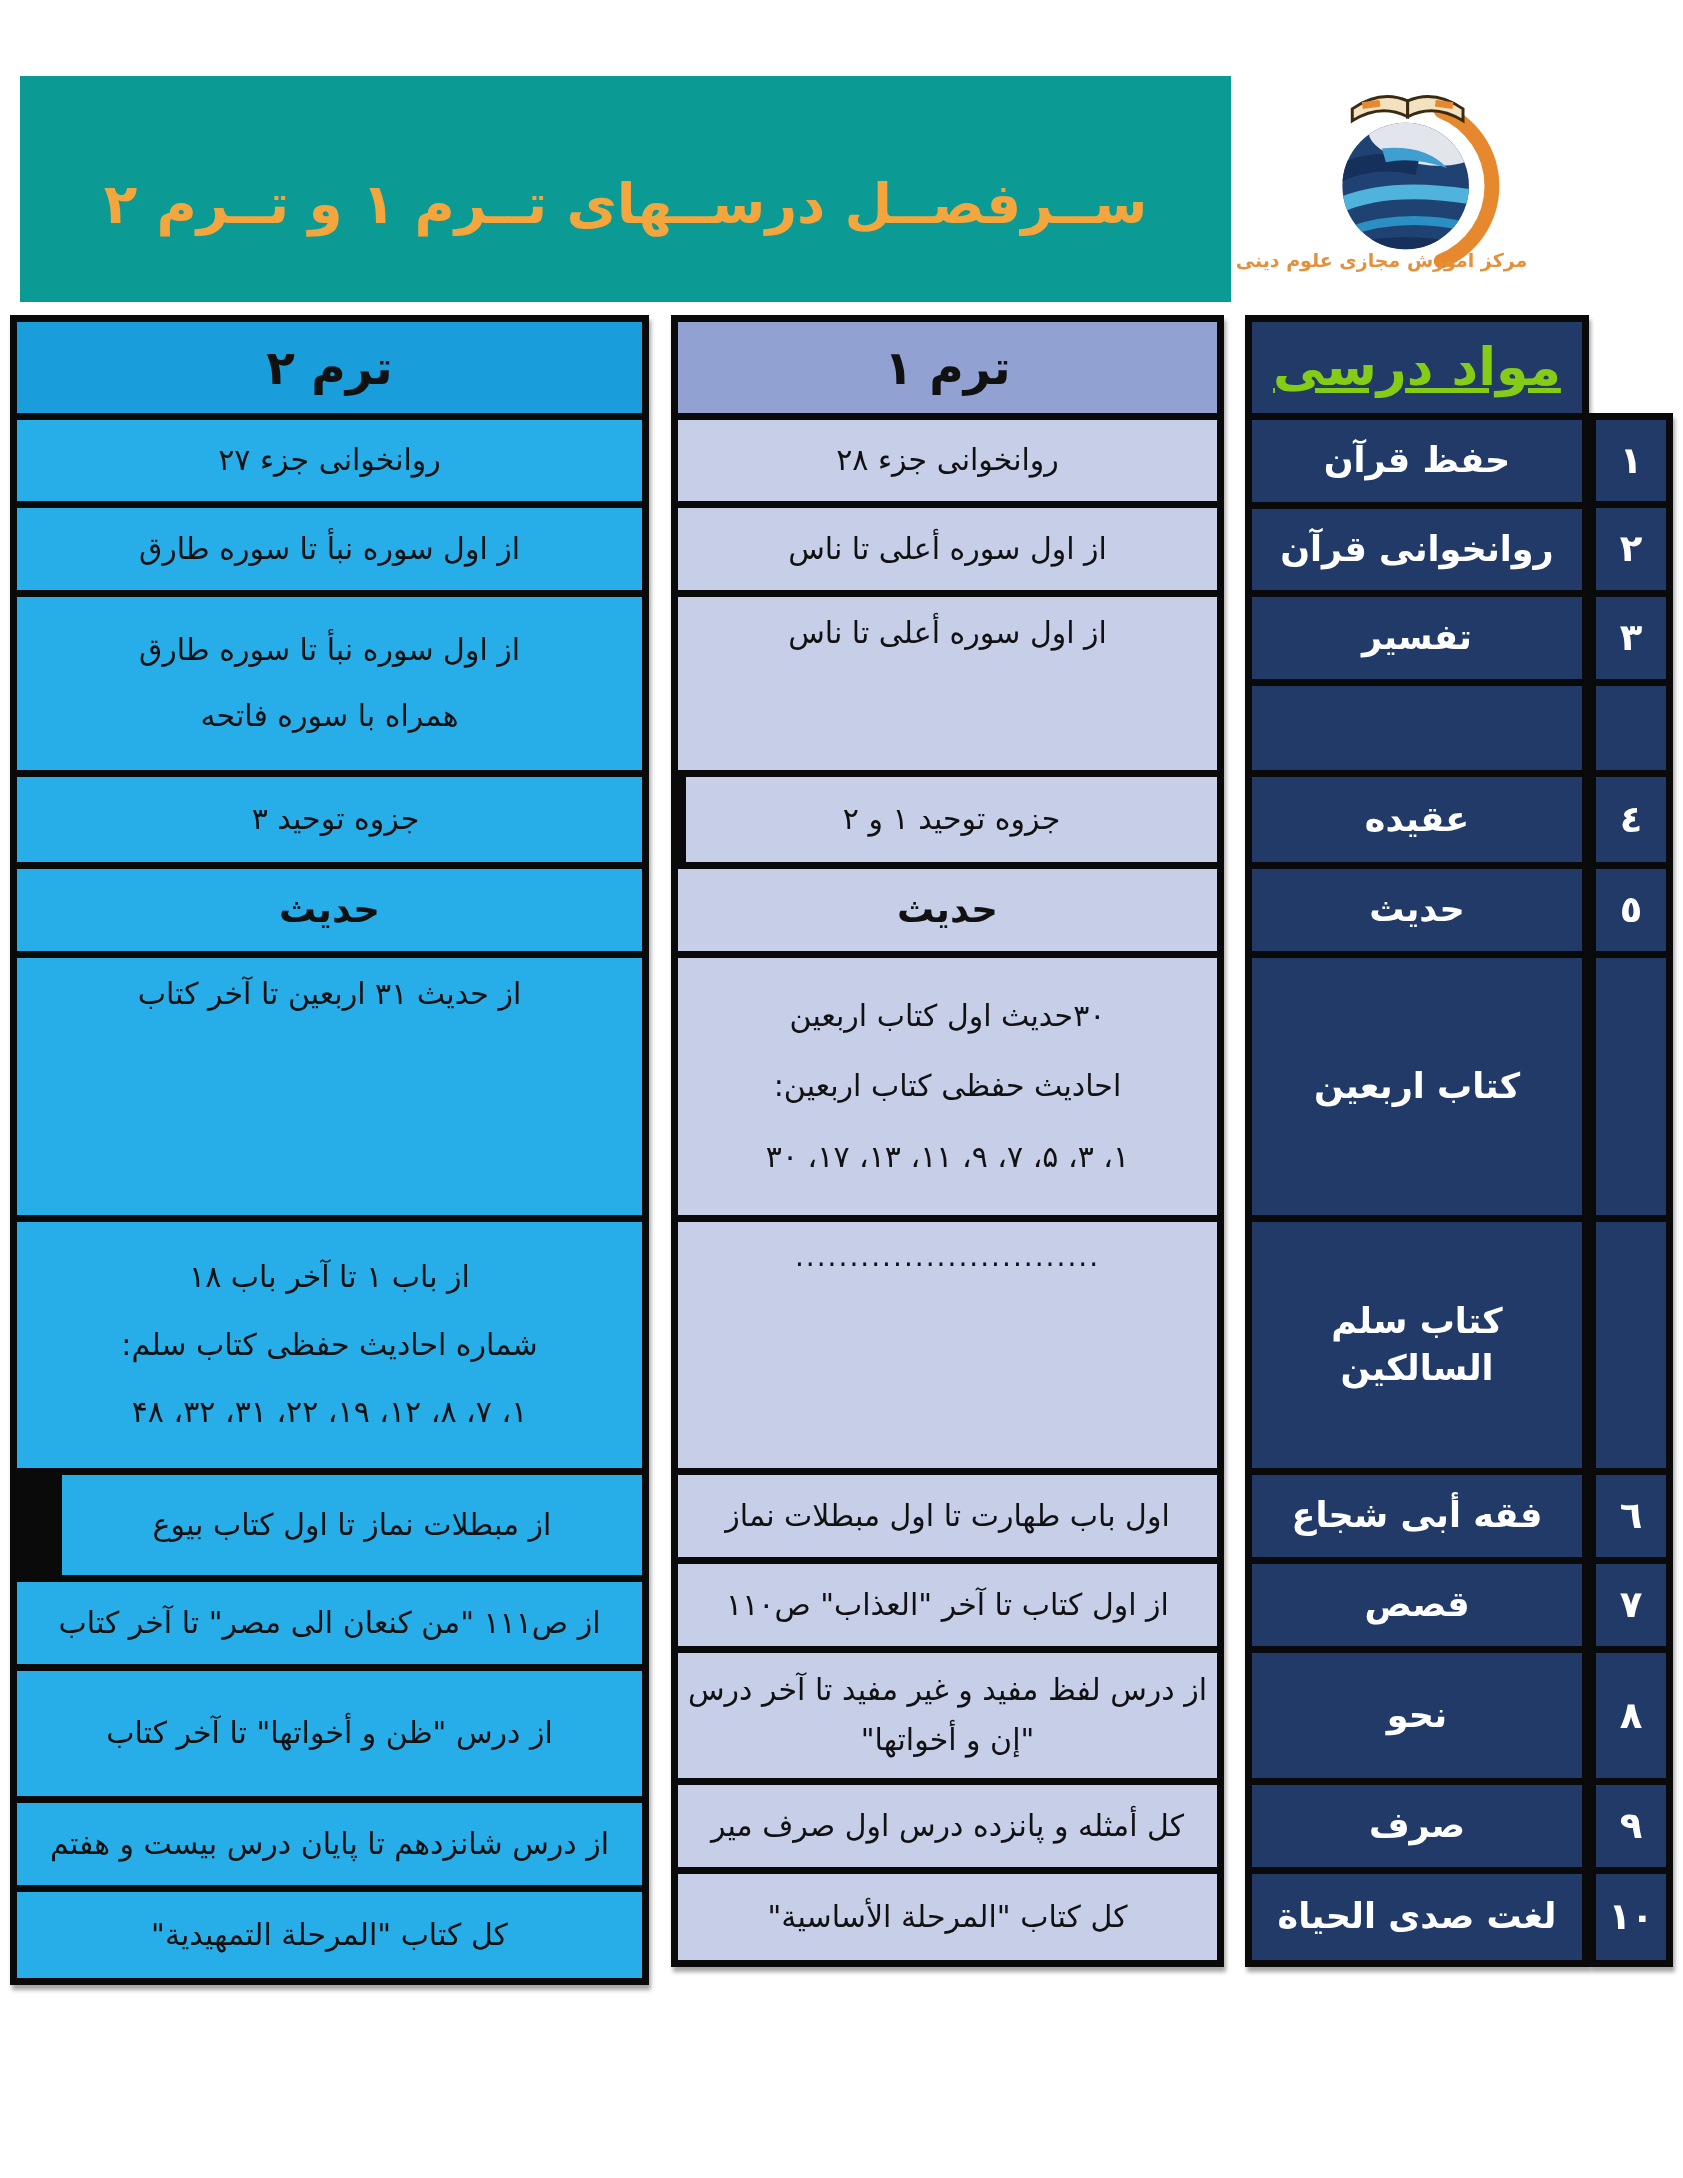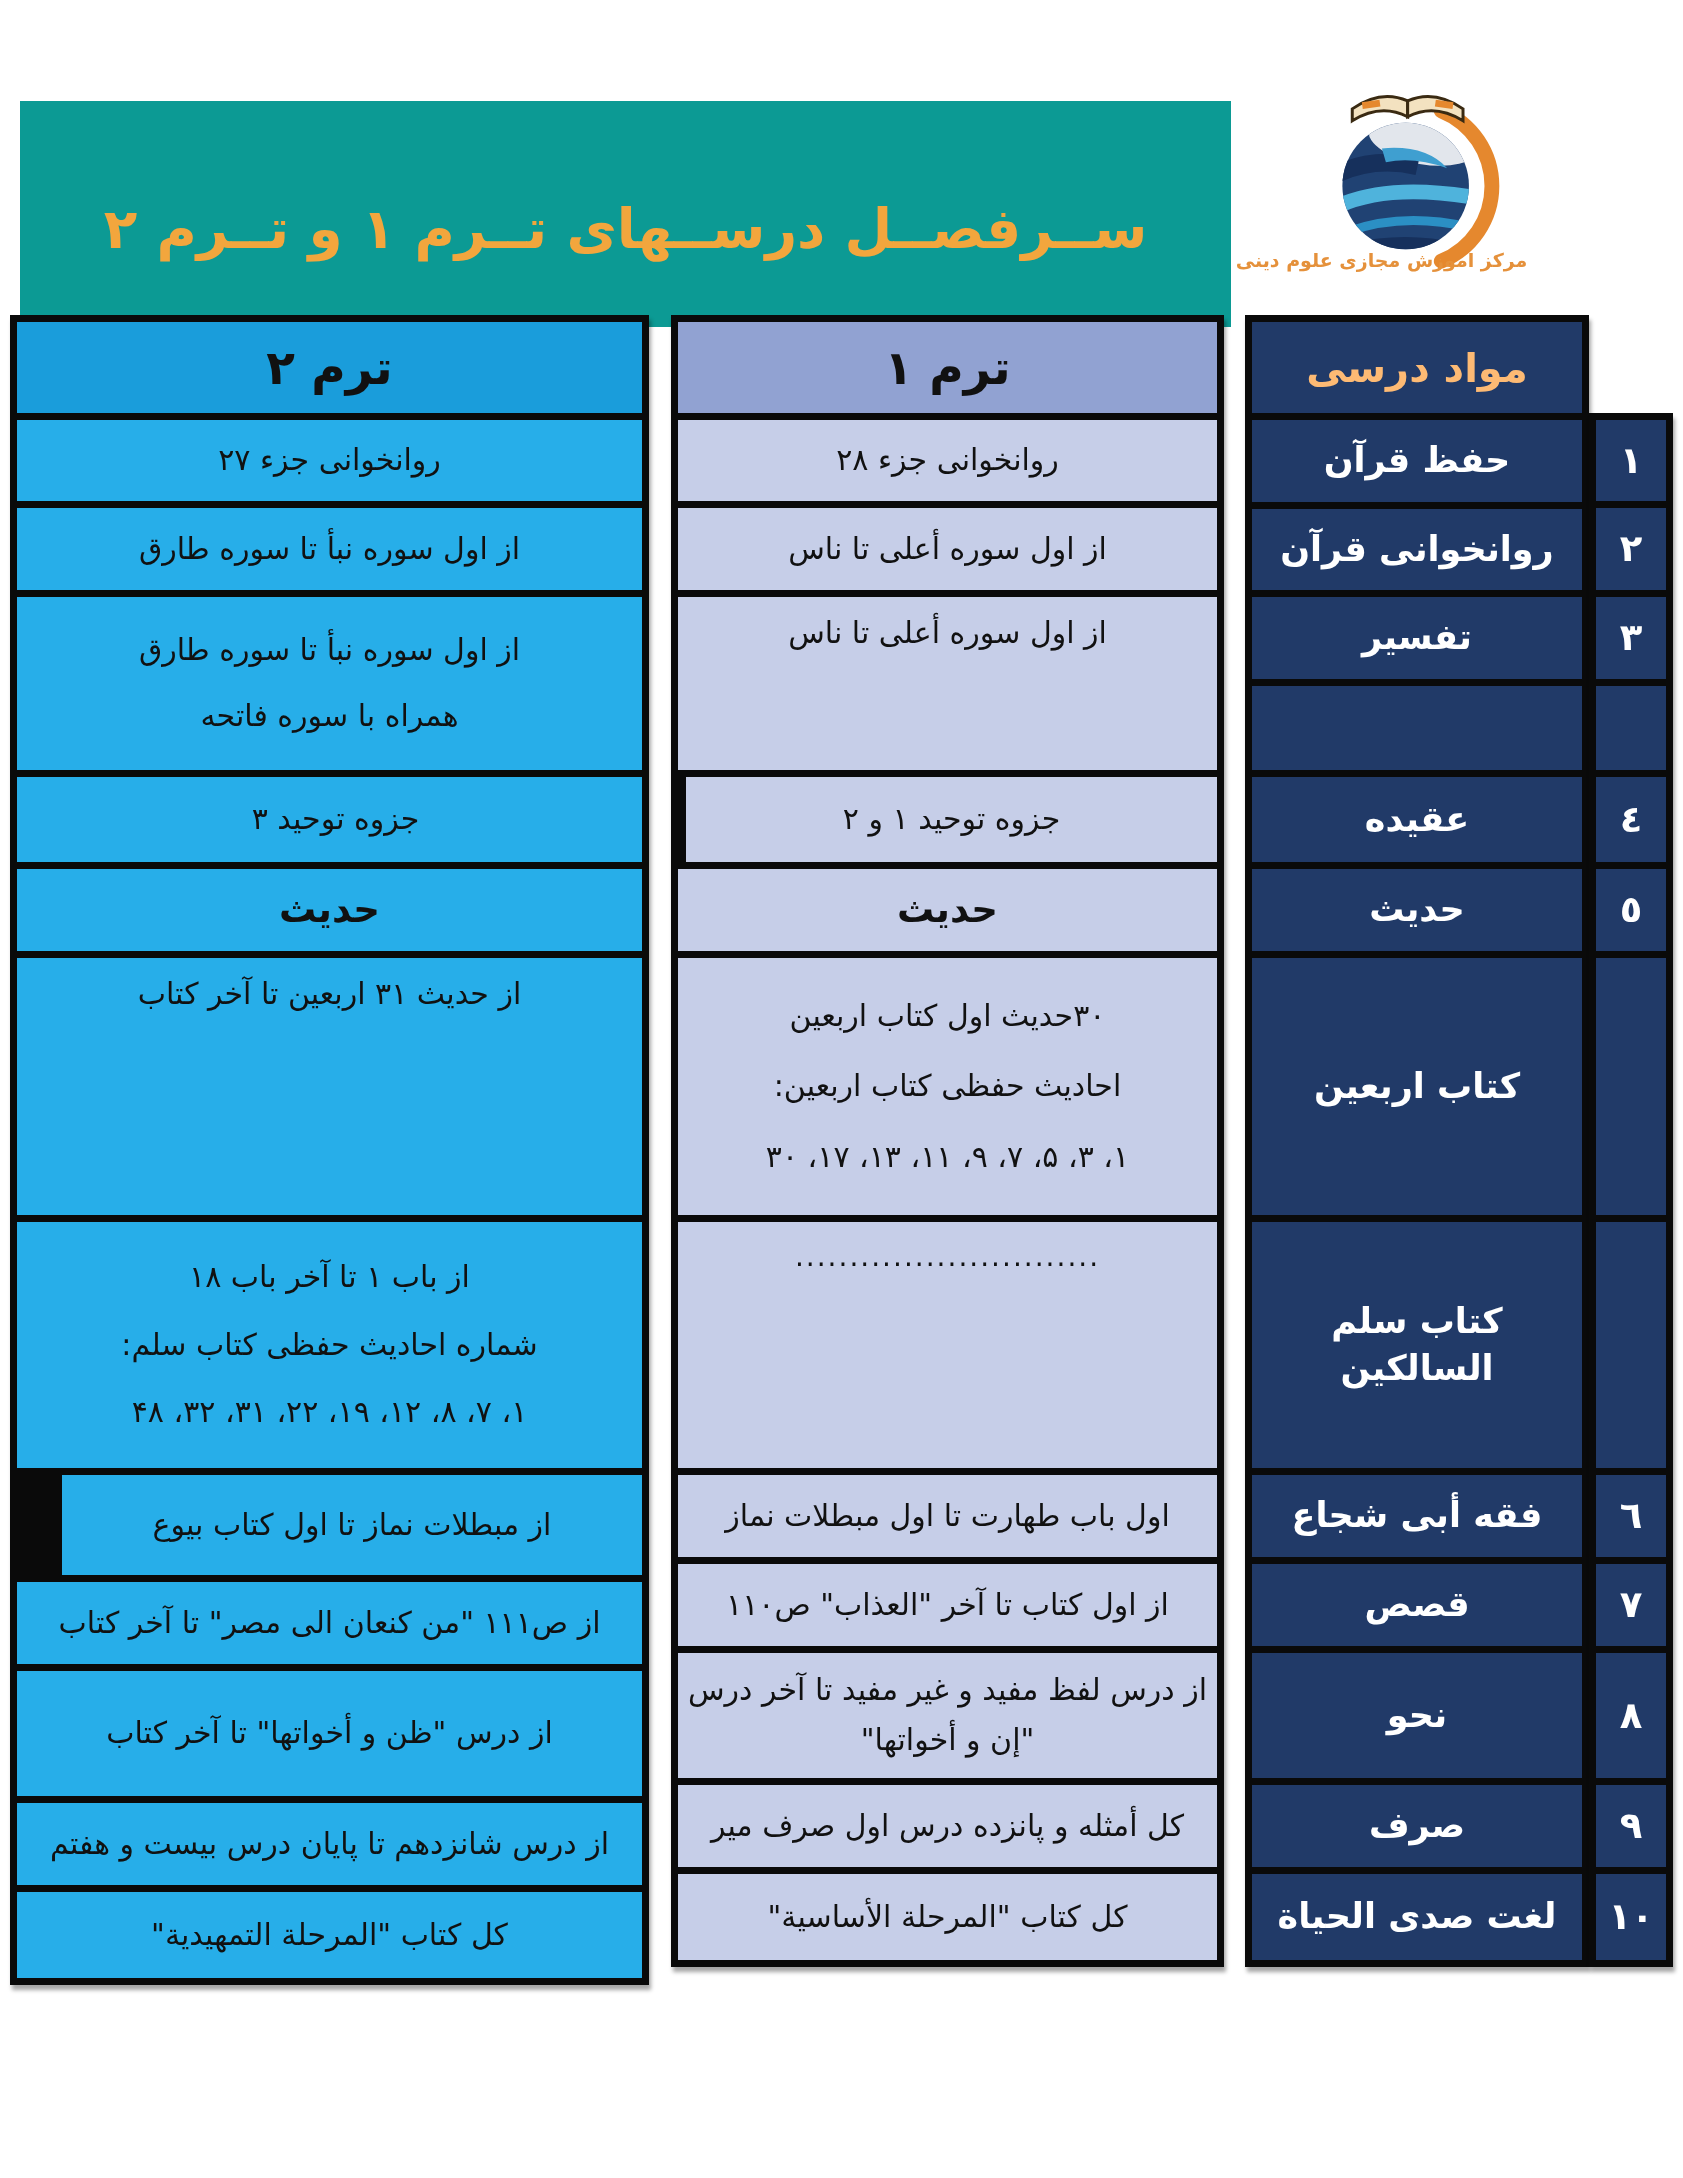--- a/index.html
+++ b/index.html
@@ -1,20 +1,20 @@
 <!DOCTYPE html>
 <html lang="fa" dir="rtl"><head>
 <meta charset="utf-8">
 <style>
   html,body{margin:0;padding:0;background:#ffffff;}
   .page{position:relative;width:1683px;height:2178px;background:#ffffff;
         font-family:"DejaVu Sans",sans-serif;direction:rtl;overflow:hidden;}
 
   
-  .band{position:absolute;left:20px;top:101px;width:1211px;height:226px;background:#0c9a94;
+  .band{position:absolute;left:20px;top:76px;width:1211px;height:226px;background:#0c9a94;
         display:flex;align-items:center;justify-content:center;}
   .band .title{color:#f2a63d;font-size:55px;font-weight:bold;padding-top:30px;letter-spacing:1px;}
 
   
   .logo-wrap{position:absolute;left:1287px;top:79px;width:267px;height:213px;}
   .logo-caption{position:absolute;left:1233px;top:249px;width:297px;text-align:center;
         color:#e5913b;font-size:19px;font-weight:bold;direction:rtl;}
 
   
   .col{position:absolute;background:#0a0a0a;padding:7px;box-sizing:border-box;
@@ -39,21 +39,21 @@
   .subject-cell .line{color:#ffffff;font-size:35px;font-weight:bold;}
   .num-cell .line{color:#ffffff;font-size:37px;font-weight:bold;}
   .bold-cell .line{font-weight:bold;font-size:37px;}
   .dots .line{letter-spacing:2px;font-size:28px;}
 
   .hdr{font-weight:bold;}
   .hdr .line{font-size:47px;font-weight:bold;}
   .term2-hdr{background:#1a9ddb;}
   .term1-hdr{background:#91a2d2;}
   .subject-hdr{background:#213a68;}
-  .subject-hdr .line{color:#fdba74;font-size:40px;}
+  .subject-hdr .line{color:#84cc16;font-size:52px;text-decoration:underline;}
 </style>
 </head>
 <body>
 
 <div class="page">
 
   <div class="band">
     <div class="title">ســرفصــل درســهای تــرم ۱ و تــرم ۲</div>
   </div>
 

